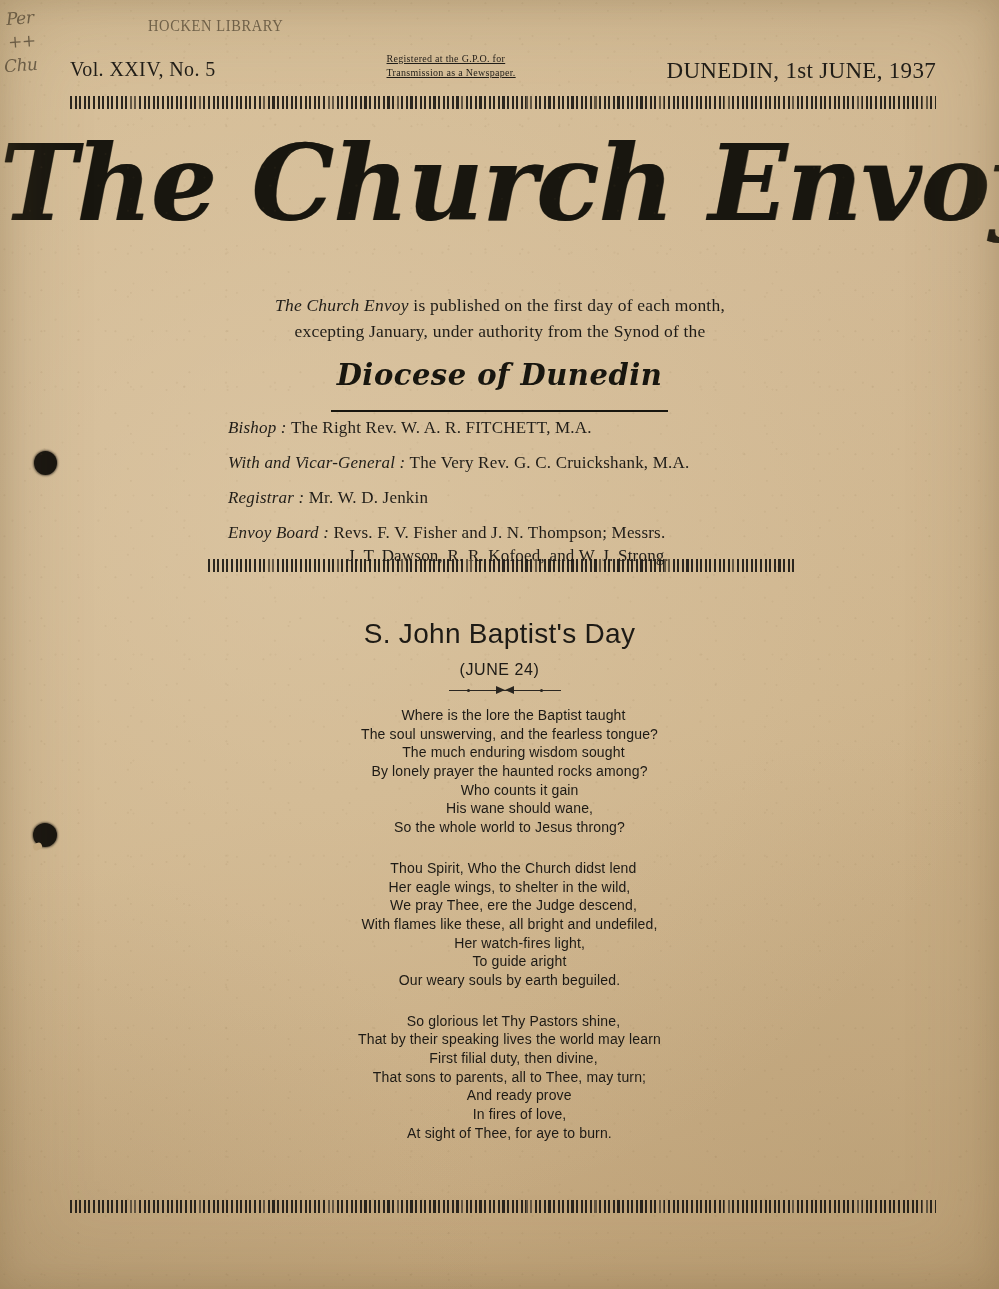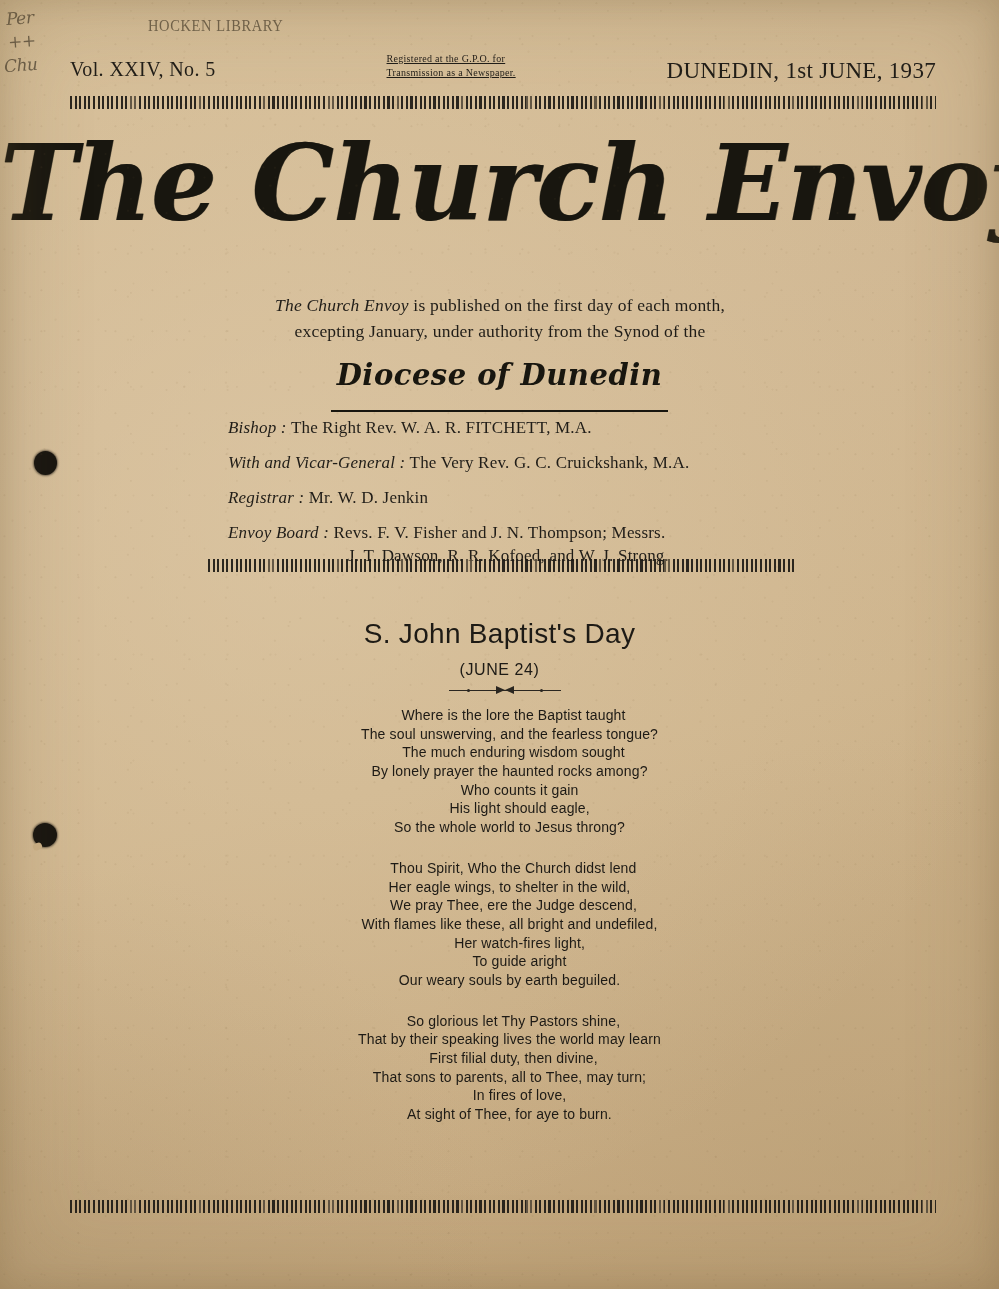--- a/index.html
+++ b/index.html
@@ -352,39 +352,40 @@
   </div>
 
   <div id="poem-body">
 
     <div class="stanza">
       <div class="pline">  Where is the lore the Baptist taught</div>
       <div class="pline">The soul unswerving, and the fearless tongue?</div>
       <div class="pline">  The much enduring wisdom sought</div>
       <div class="pline">By lonely prayer the haunted rocks among?</div>
       <div class="pline">     Who counts it gain</div>
-      <div class="pline">     His light should eagle,</div>
+      <div class="pline">     His wane should wane,</div>
       <div class="pline">So the whole world to Jesus throng?</div>
     </div>
 
     <div class="stanza">
       <div class="pline">  Thou Spirit, Who the Church didst lend</div>
       <div class="pline">Her eagle wings, to shelter in the wild,</div>
       <div class="pline">  We pray Thee, ere the Judge descend,</div>
       <div class="pline">With flames like these, all bright and undefiled,</div>
       <div class="pline">     Her watch-fires light,</div>
       <div class="pline">     To guide aright</div>
       <div class="pline">Our weary souls by earth beguiled.</div>
     </div>
 
     <div class="stanza">
       <div class="pline">  So glorious let Thy Pastors shine,</div>
       <div class="pline">That by their speaking lives the world may learn</div>
       <div class="pline">  First filial duty, then divine,</div>
       <div class="pline">That sons to parents, all to Thee, may turn;</div>
+      <div class="pline">     And ready prove</div>
       <div class="pline">     In fires of love,</div>
       <div class="pline">At sight of Thee, for aye to burn.</div>
     </div>
 
   </div>
 
   <div class="tickrule" style="left:70px; top:1200px; width:866px;"></div>
 
   <div class="punch" style="left:34px; top:451px; width:23px; height:24px;"></div>
   <div class="punch" style="left:33px; top:823px; width:24px; height:24px;"></div>

